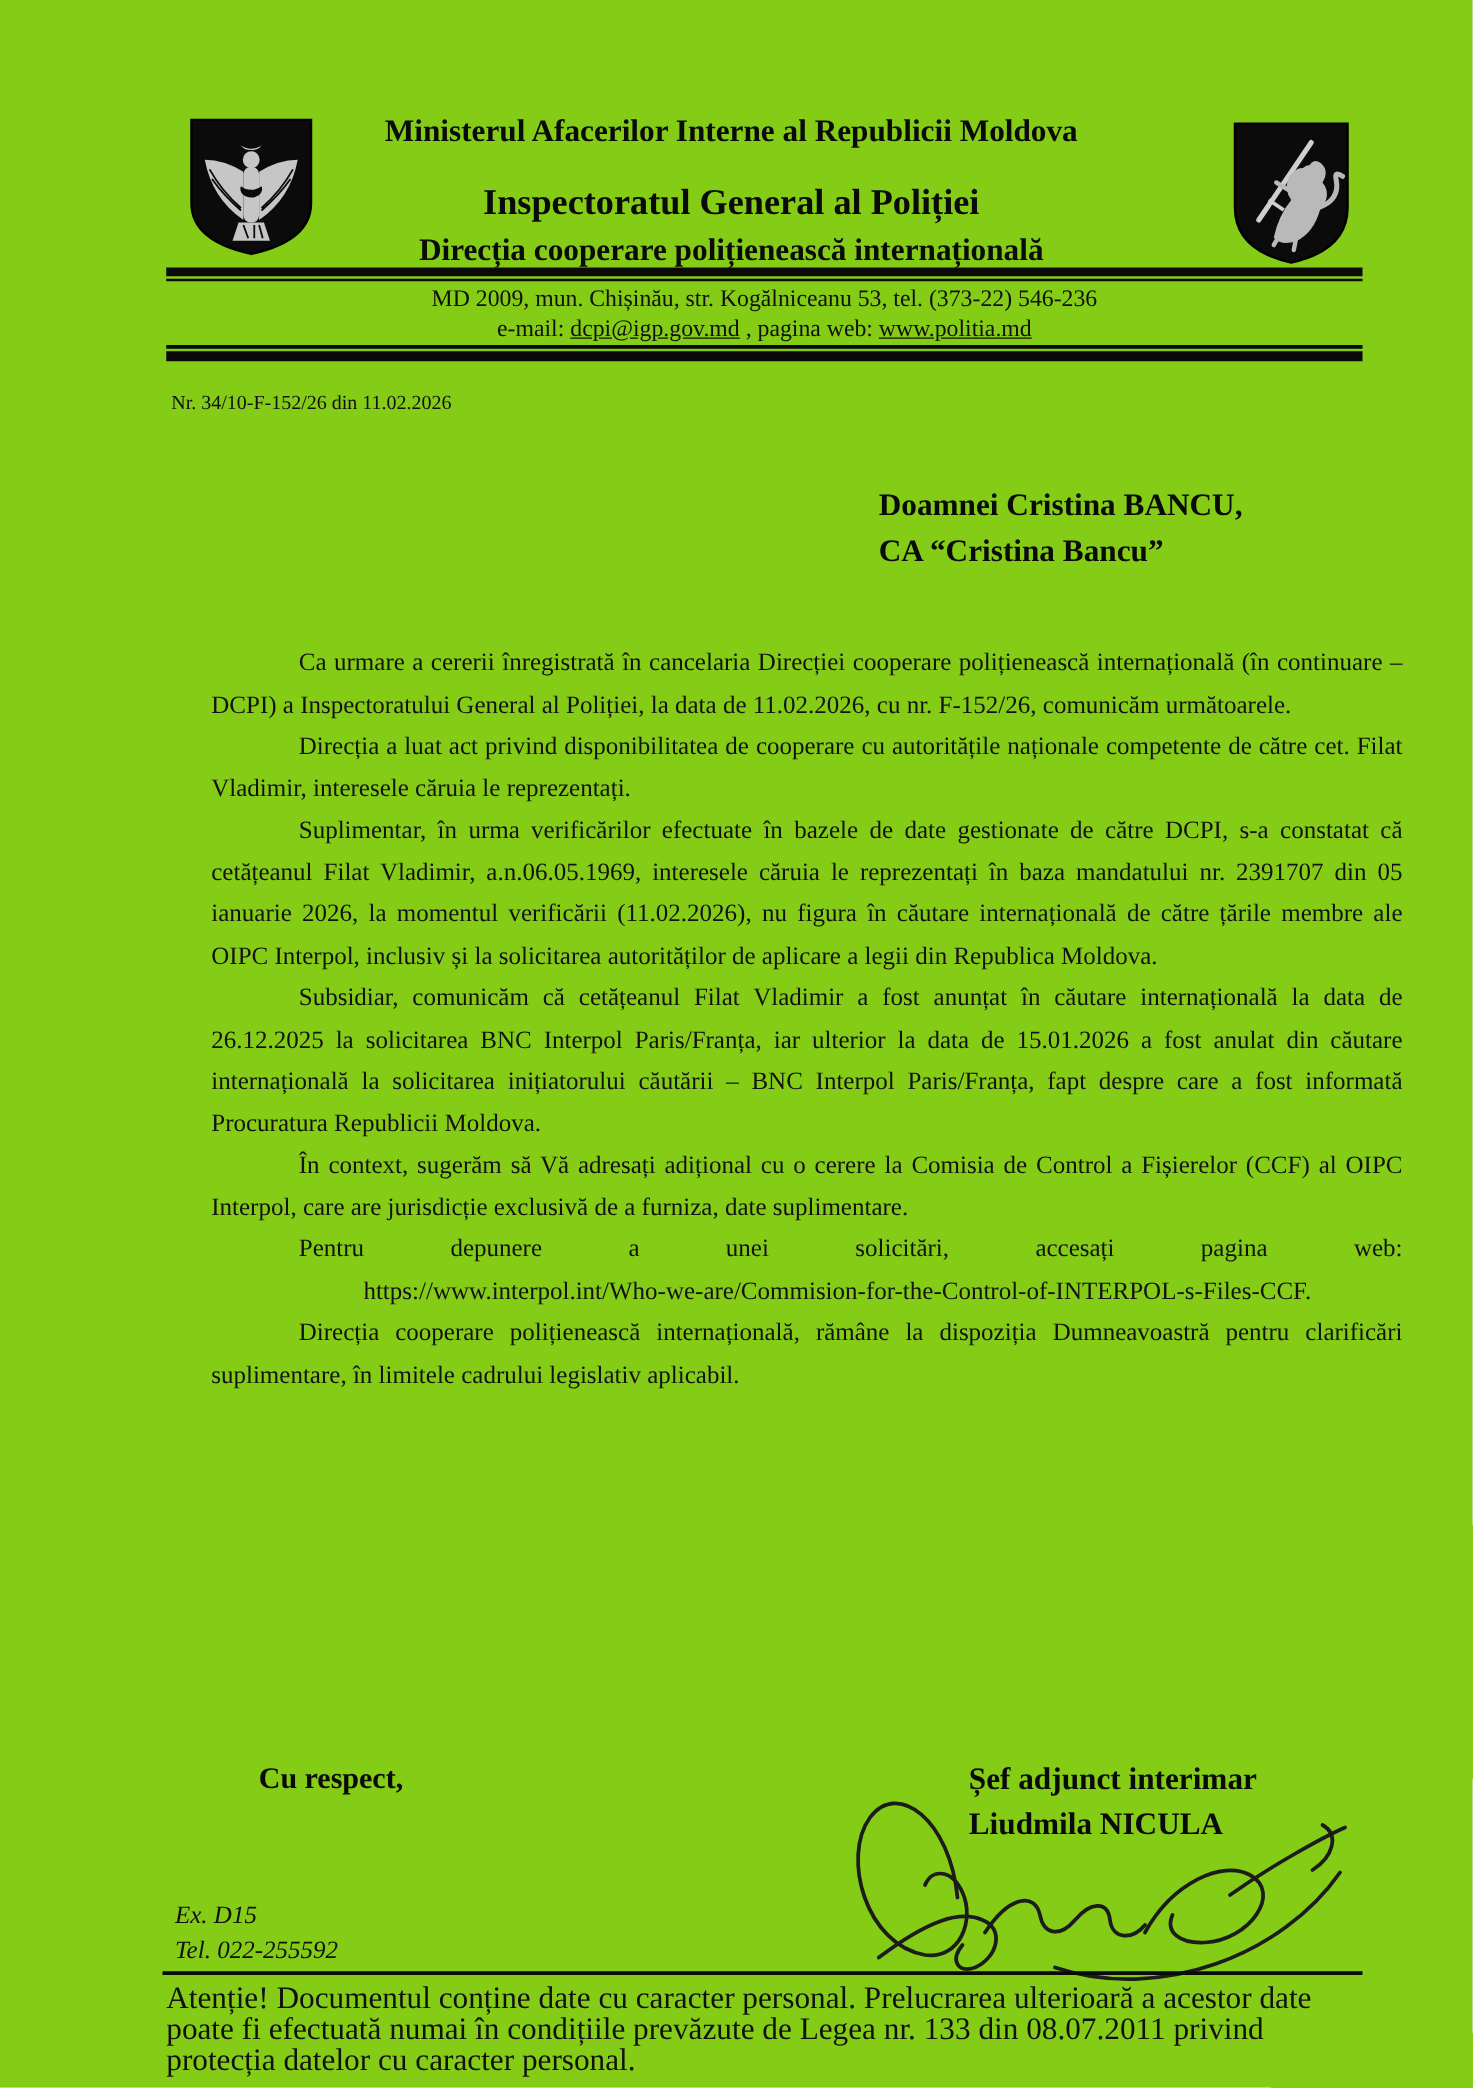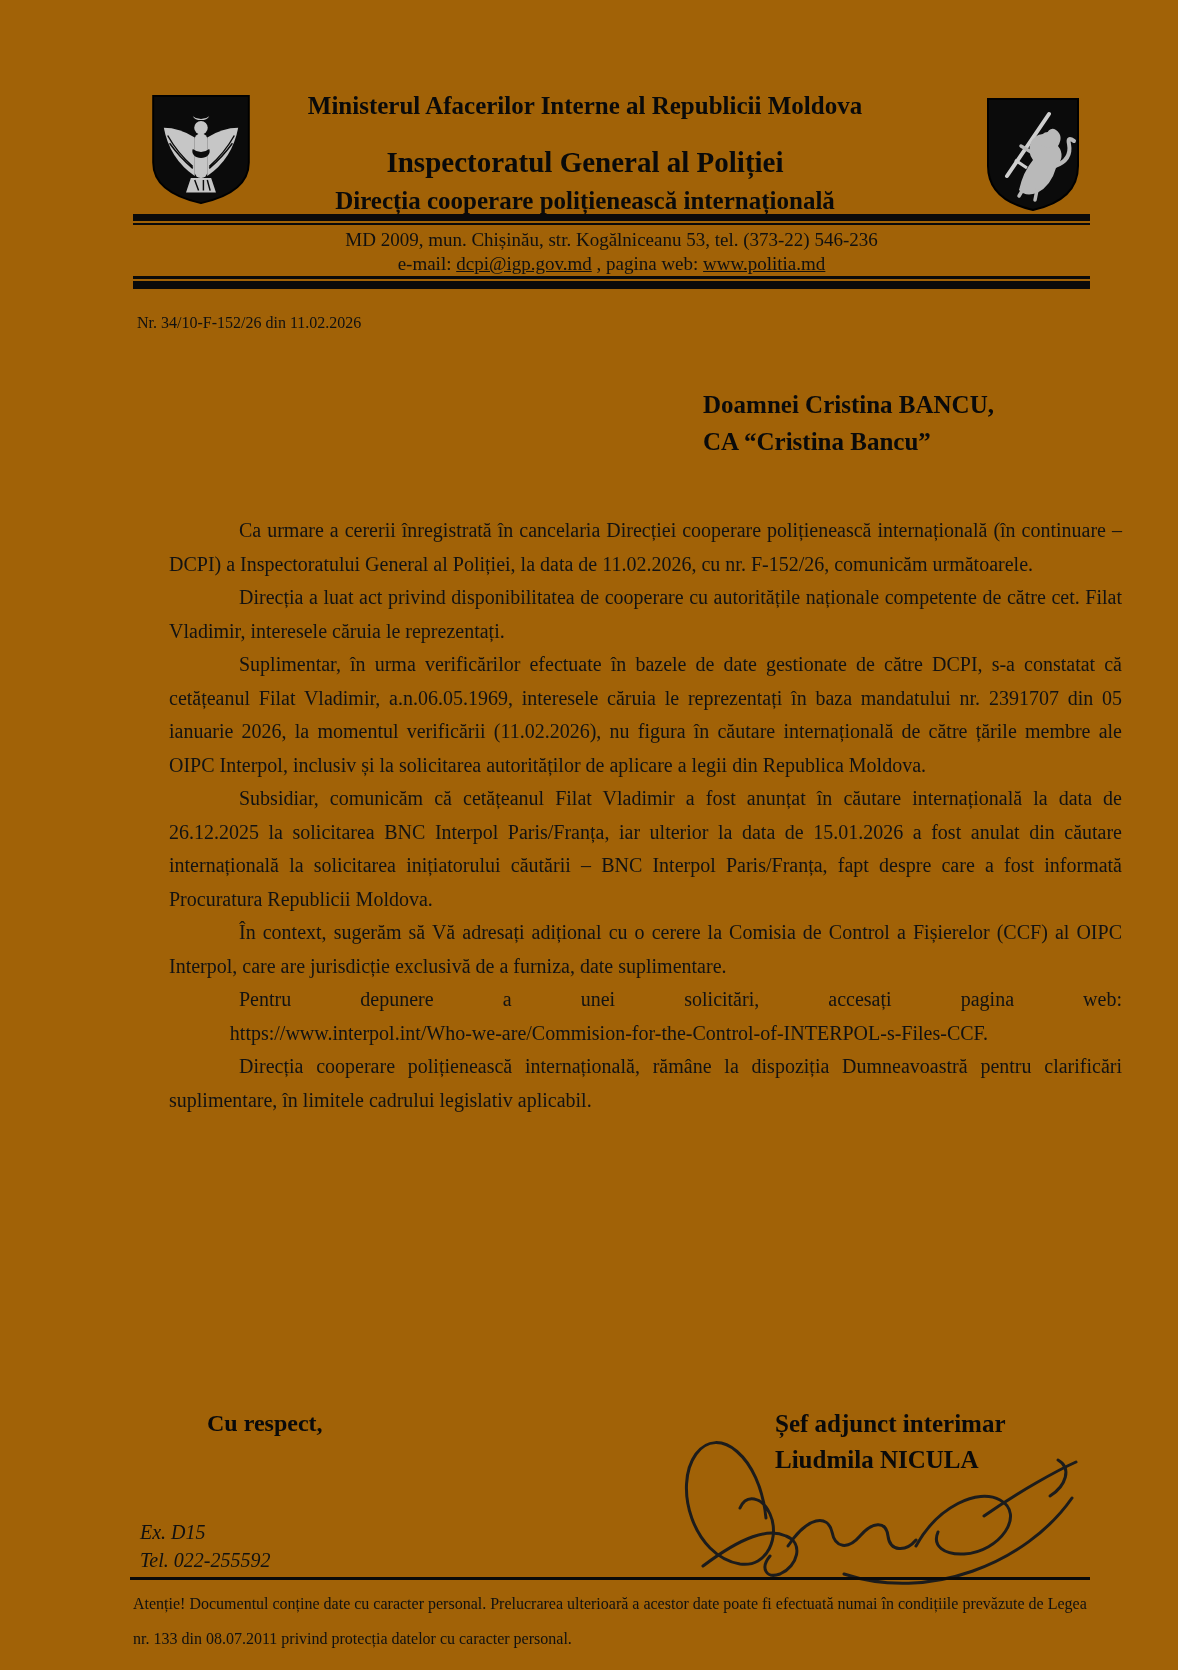--- a/index.html
+++ b/index.html
@@ -1,20 +1,20 @@
 <!DOCTYPE html>
 <html lang="ro"><head>
 <meta charset="utf-8">
 <style>
   html,body{margin:0;padding:0;background:#e8e8e8;}
   .page{
     position:relative;
     width:1178px;height:1670px;
     margin:0 auto;
-    background:#a16207;
+    background:#84cc16;
     font-family:"Liberation Serif","DejaVu Serif",serif;
     color:#141414;
     overflow:hidden;
   }
   
   .emblem{position:absolute;}
   .emblem-left{left:150px;top:93px;width:102px;height:114px;}
   .emblem-right{left:985px;top:96px;width:96px;height:118px;}
   .header-text{
     position:absolute;left:255px;top:90px;width:660px;
@@ -36,35 +36,35 @@
   .addr-name{font-weight:bold;font-size:25px;color:#0a0a0a;margin-top:14px;}
   .addr-org{font-weight:bold;font-size:25px;color:#0a0a0a;}
   .addr-email{font-style:italic;font-size:25px;text-decoration:underline;}
   
   .body-block{
     position:absolute;left:137px;top:514px;width:953px;
     font-size:20px;line-height:33.5px;text-align:justify;color:#121212;margin-left:32px;
   }
   .body-block p{margin:0;text-indent:70px;}
   .body-block p.web-intro{text-align-last:justify;}
-  .body-block p.web-url{text-indent:0;width:880px;text-align:center;}
+  .body-block p.web-url{text-indent:0;width:880px;text-align:right;}
   .closing{position:absolute;left:207px;top:1386px;font-weight:bold;font-size:24px;color:#0a0a0a;margin-top:24px;}
   
   .sign-block{position:absolute;left:775px;top:1406px;width:320px;text-align:left;line-height:36px;}
   .sign-title{font-weight:bold;font-size:25px;color:#0a0a0a;}
   .sign-name{font-weight:bold;font-size:25px;color:#0a0a0a;}
   .signature-svg{position:absolute;left:648px;top:1398px;pointer-events:none;}
   
   .ex-line{position:absolute;left:140px;font-style:italic;font-size:20px;color:#101010;}
   .ex-1{top:1521px;}
   .ex-2{top:1549px;}
   .rule-bottom{position:absolute;left:130px;top:1577px;width:960px;height:3px;background:#0a0a0a;}
   .footer-notice{
     position:absolute;left:133px;top:1586px;width:957px;
-    font-size:16px;line-height:35px;text-align:left;color:#101010;
+    font-size:25px;line-height:25px;text-align:left;color:#101010;
   }
 </style>
 </head>
 <body>
 
 <div class="page">
 
   <svg class="emblem emblem-left" viewBox="0 0 105 118">
     <path d="M3,3 H102 V72 Q102,103 52.5,114 Q3,103 3,72 Z" fill="#0b0b0b" stroke="#000" stroke-width="2"></path>
     <path d="M14,36 Q20,68 46,86 L46,46 Q30,36 14,36 Z" fill="#c6c6c6"></path>

